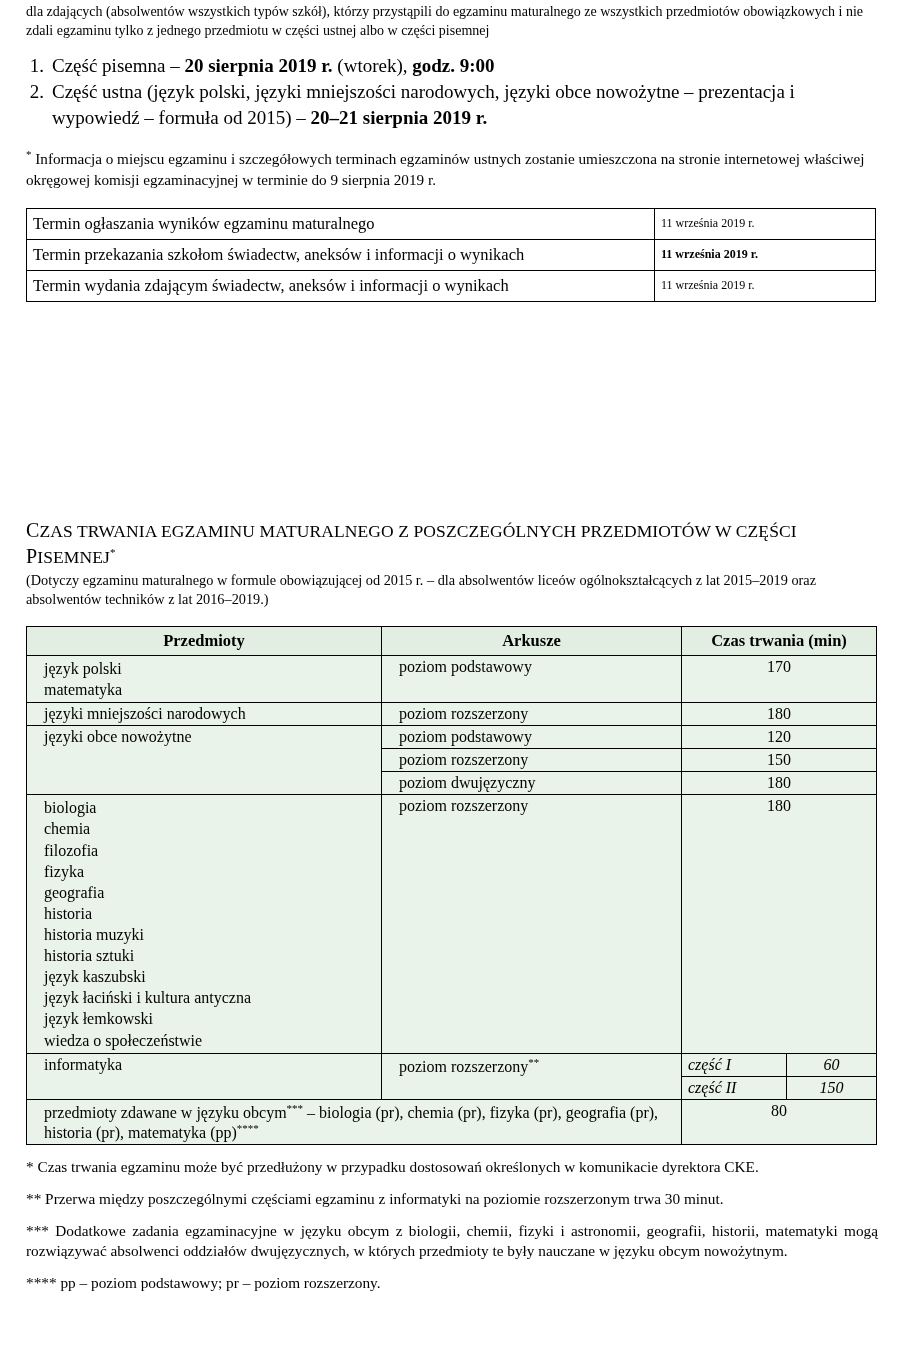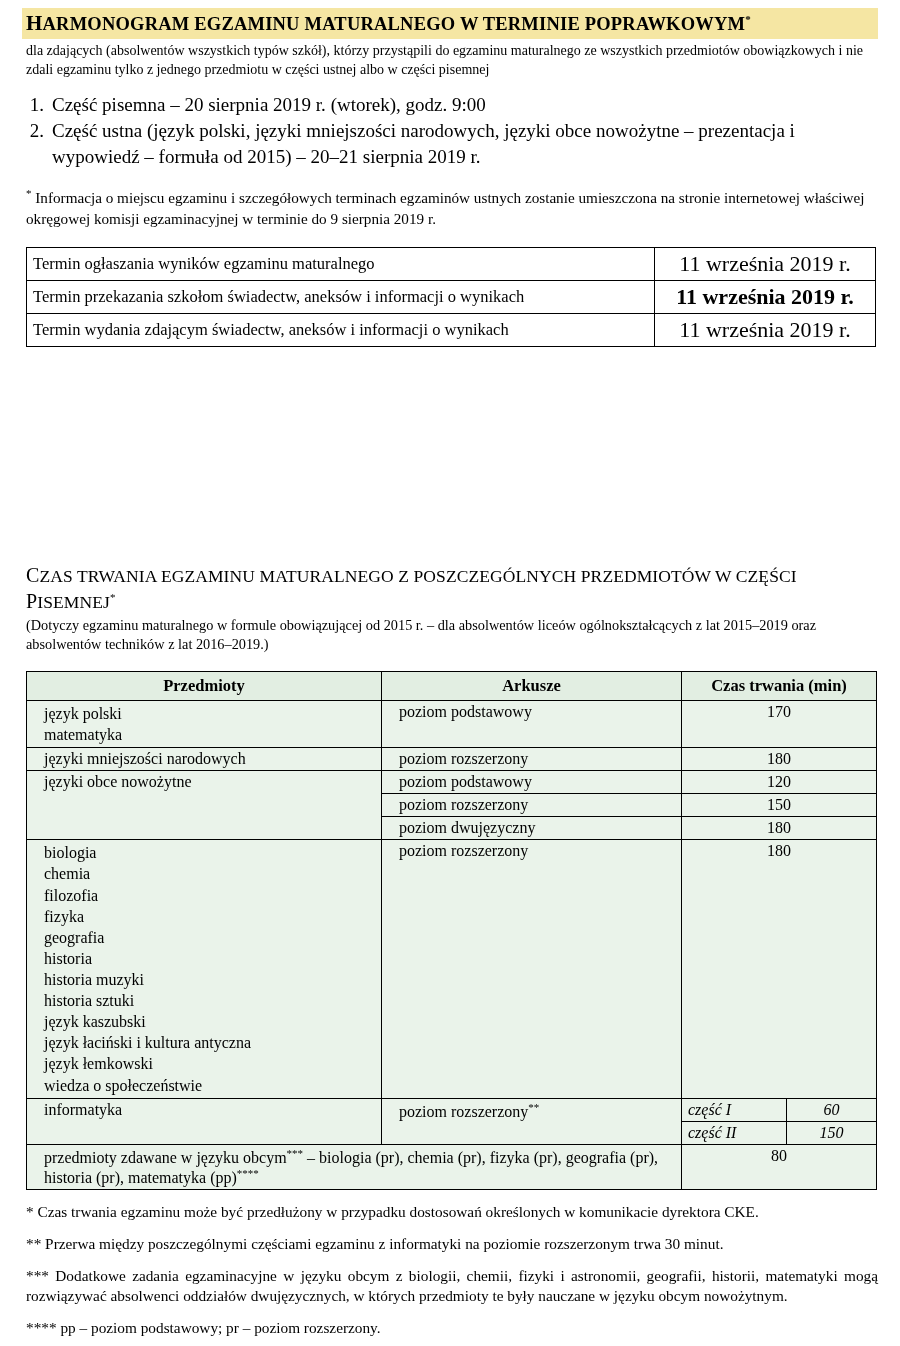--- a/index.html
+++ b/index.html
@@ -66,21 +66,21 @@
   .list-num {
     width: 26px;
     flex: 0 0 26px;
     text-align: right;
     padding-right: 8px;
     box-sizing: border-box;
   }
   .list-body {
     flex: 1;
   }
-  .b { font-weight: normal; }
+  .b { font-weight: bold; }
 
   
   .note-par {
     margin-top: 17px;
     font-size: 15.2px;
     line-height: 1.34;
     padding-left: 4px;
   }
   .note-par .sup-star {
     font-size: 11px;
@@ -100,22 +100,21 @@
   .terms td {
     border: 1px solid #000;
     padding: 3px 6px;
     height: 24px;
     vertical-align: middle;
   }
   .terms td.label {
     width: 615px;
   }
   .terms td.value {
-    text-align: center;
-    font-size: 22px;
+    font-size: 12px;
     margin-left: 41px;
   }
   .terms td.value.bold {
     font-weight: bold;
   }
 
   
   .section2 {
     margin-top: 215px;
     padding-left: 4px;
@@ -188,25 +187,20 @@
     text-align: justify;
   }
   .footnotes p:last-child { margin-bottom: 0; }
 </style>
 </head>
 <body>
 
 <div class="page">
   <div class="inner">
 
-    <div class="banner">
-      <div class="banner-text">
-        <span class="smallcaps-first">H</span><span>ARMONOGRAM EGZAMINU MATURALNEGO W TERMINIE POPRAWKOWYM</span><span class="sup">*</span>
-      </div>
-    </div>
 
     <div class="subtitle">dla zdających (absolwentów wszystkich typów szkół), którzy przystąpili do egzaminu maturalnego ze wszystkich przedmiotów obowiązkowych i nie zdali egzaminu tylko z jednego przedmiotu w części ustnej albo w części pisemnej</div>
 
     <div class="list">
       <div class="list-row">
         <div class="list-num">1.</div>
         <div class="list-body"><span>Część pisemna – </span><span class="b">20 sierpnia 2019 r.</span><span> (wtorek), </span><span class="b">godz. 9:00</span></div>
       </div>
       <div class="list-row">
         <div class="list-num">2.</div>

